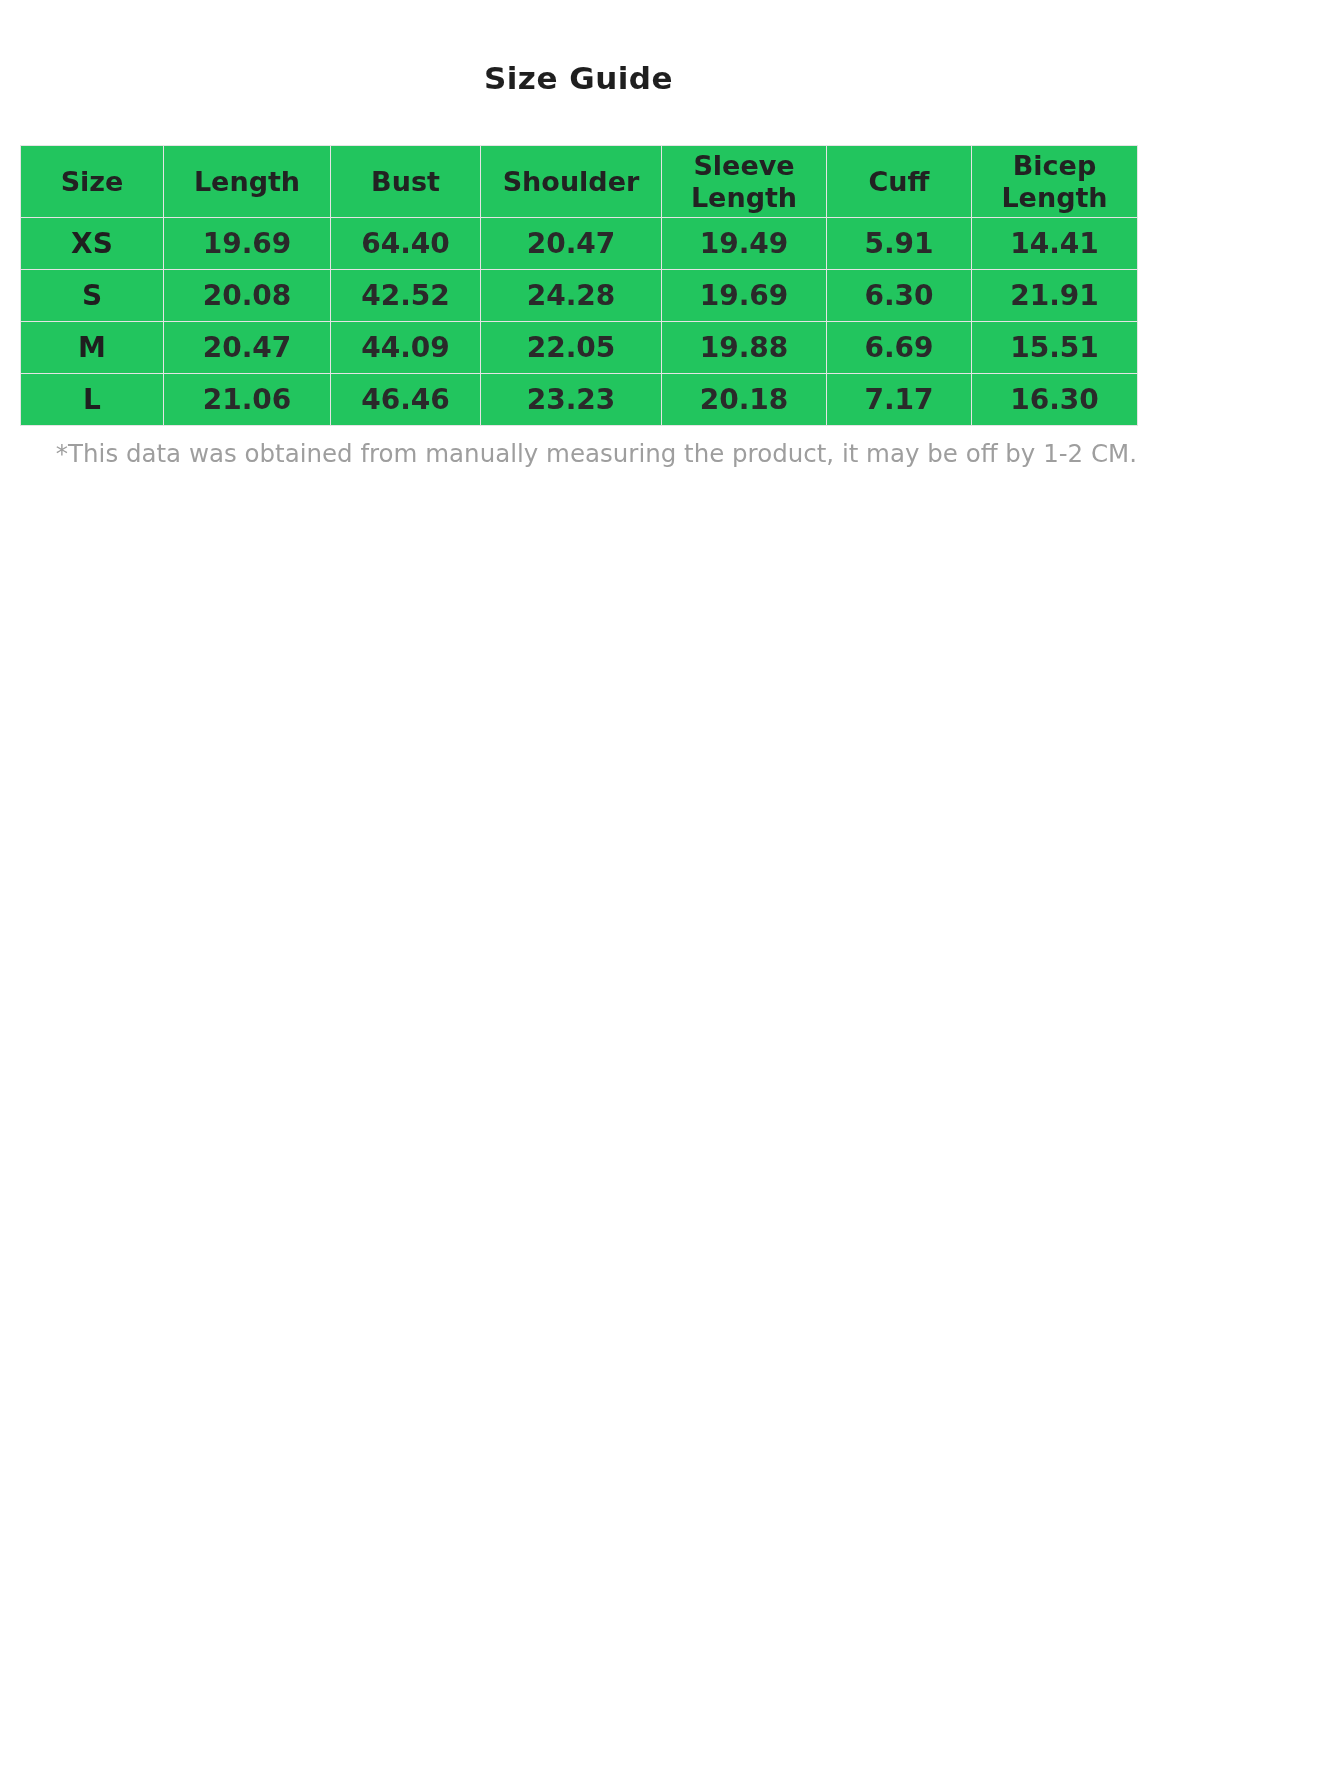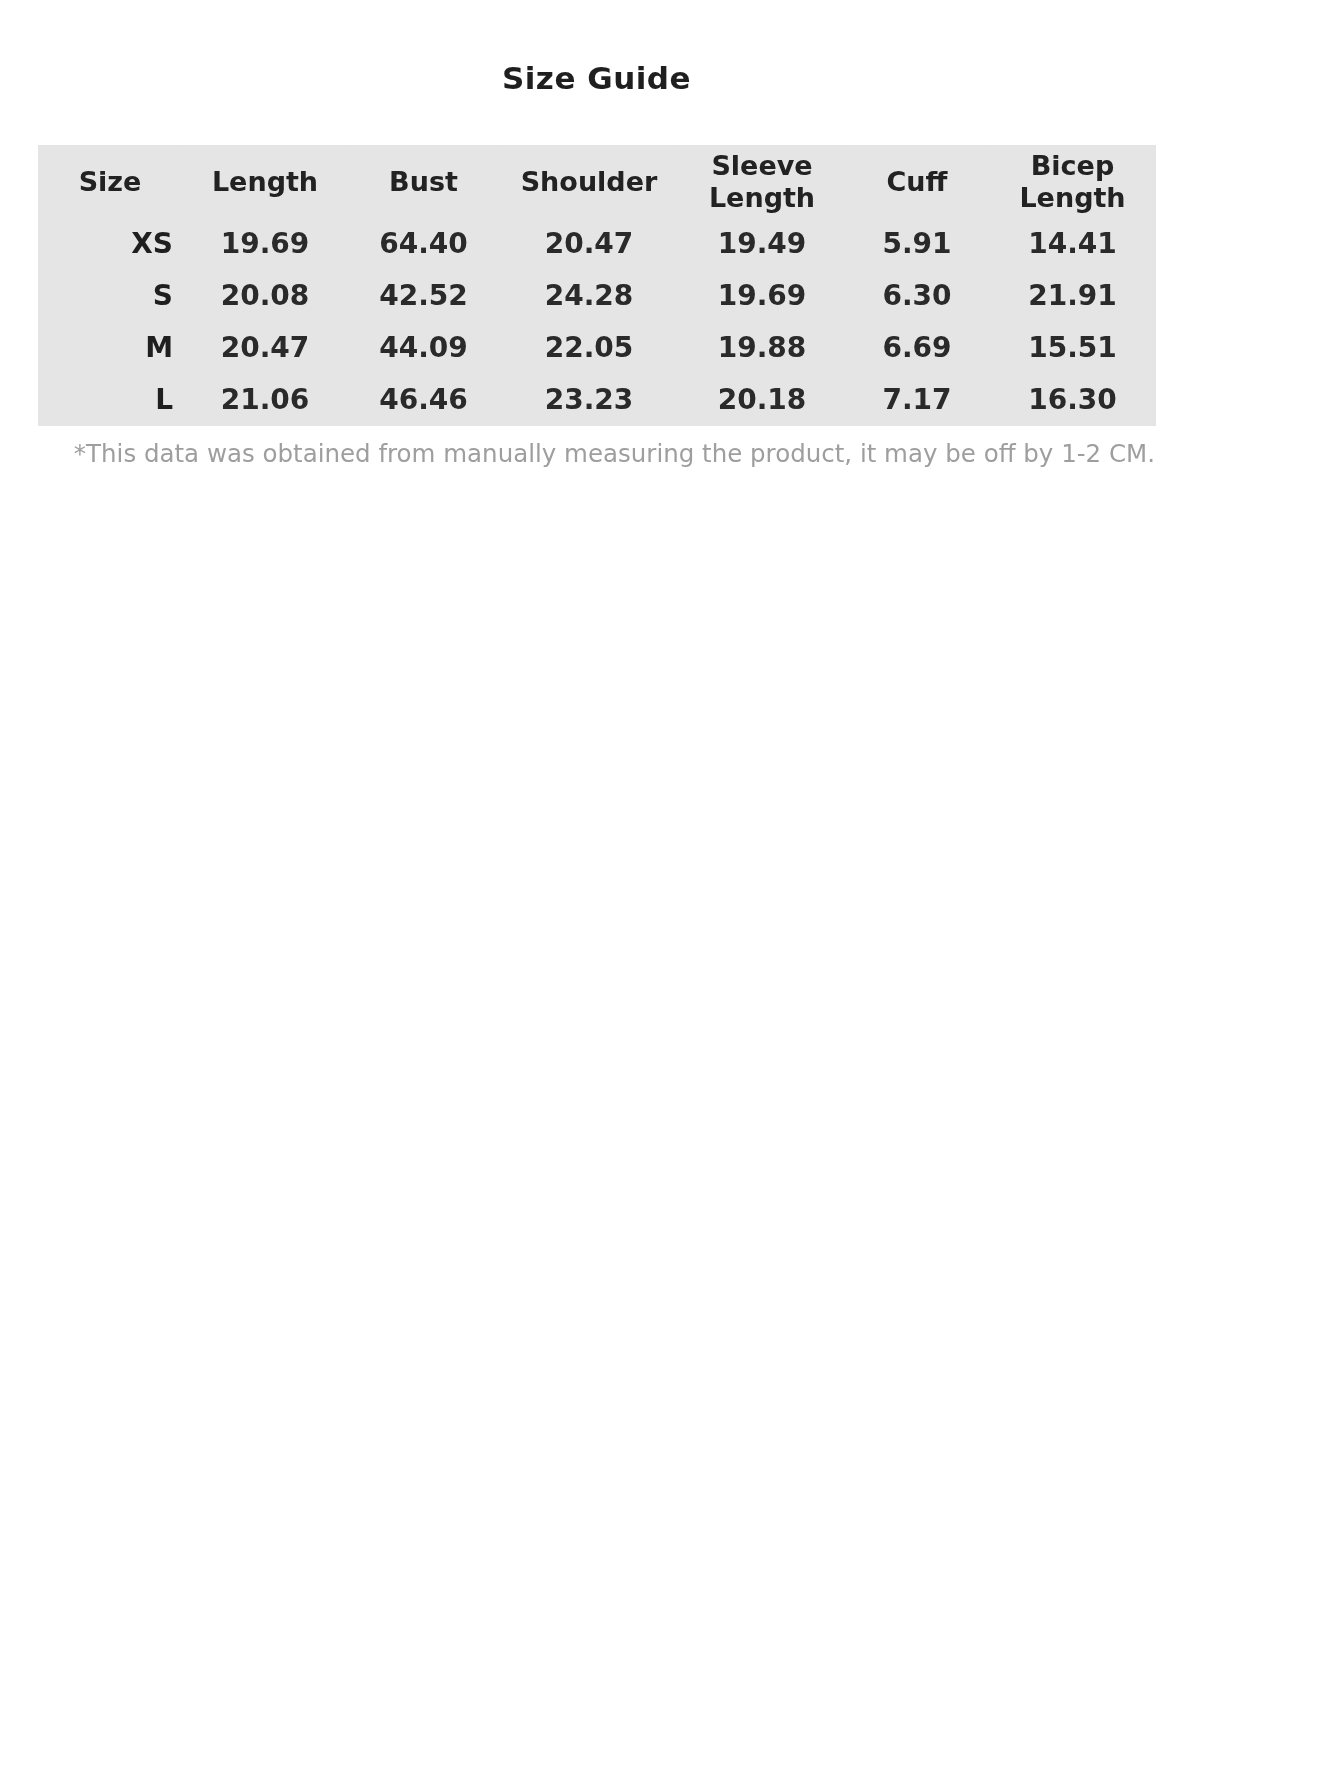--- a/index.html
+++ b/index.html
@@ -7,38 +7,38 @@
     margin: 0;
     padding: 0;
     background: #ffffff;
     width: 1340px;
     height: 1785px;
     font-family: "DejaVu Sans", "Liberation Sans", sans-serif;
     color: #222222;
   }
   .container {
     width: 1117px;
-    margin-left: 38px;
+    margin-left: 20px;
   }
   .title {
     margin: 0;
     padding-top: 58px;
     text-align: center;
     font-size: 31px;
     line-height: 40px;
     font-weight: bold;
     color: #1f1f1f;
     letter-spacing: 0.5px;
   }
   table.size-table {
     margin-top: 47px;
     border-collapse: collapse;
     table-layout: fixed;
     width: 1117px;
-    background: #e5e5e5;
+    background: #22c55e;
   }
   .size-table th,
   .size-table td {
     border: 1px solid #e4e4e4;
     text-align: center;
     vertical-align: middle;
     padding: 0 8px;
     overflow: hidden;
   }
   .size-table th {
@@ -50,21 +50,20 @@
   }
   .size-table td {
     height: 52px;
     font-size: 28px;
     font-weight: bold;
     color: #2a2a2a;
   }
   .size-table td.size-cell {
     font-weight: bold;
     color: #1f1f1f;
-    text-align: right;
   }
   .footnote {
     margin: 13px 0 0 0;
     text-align: right;
     font-size: 24.5px;
     line-height: 30px;
     color: #9e9e9e;
   }
 </style>
 </head>

